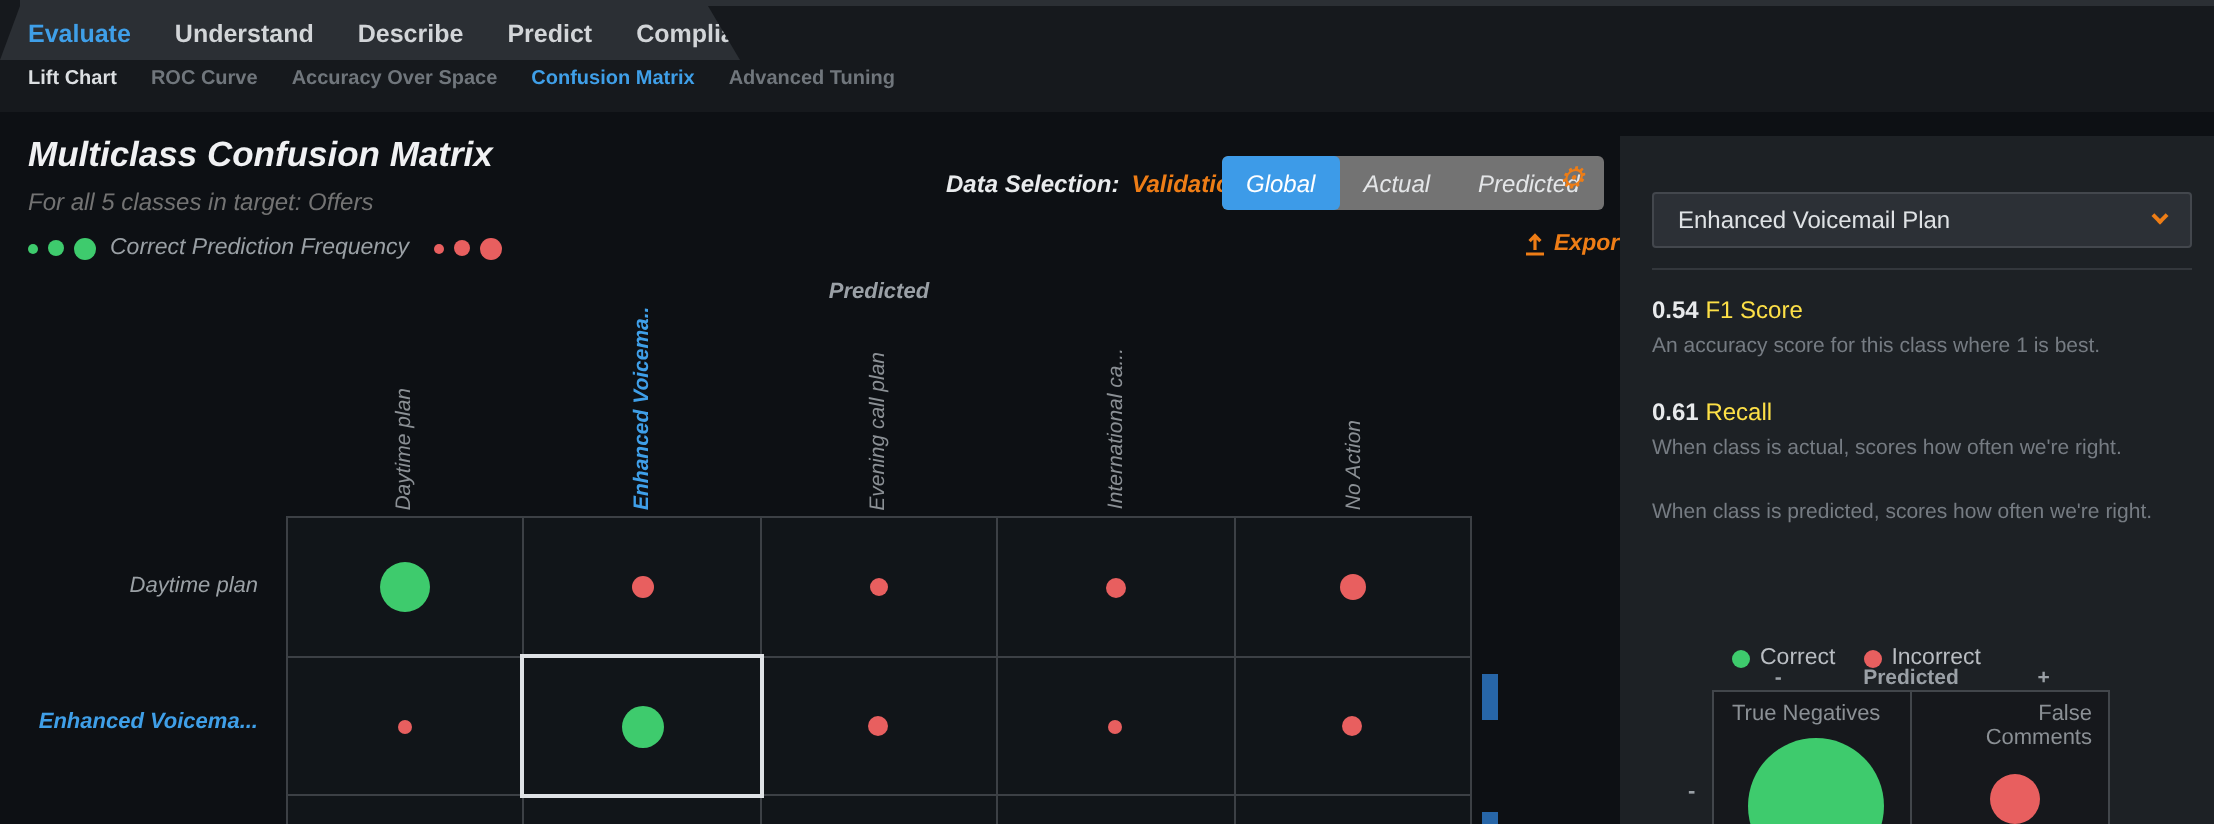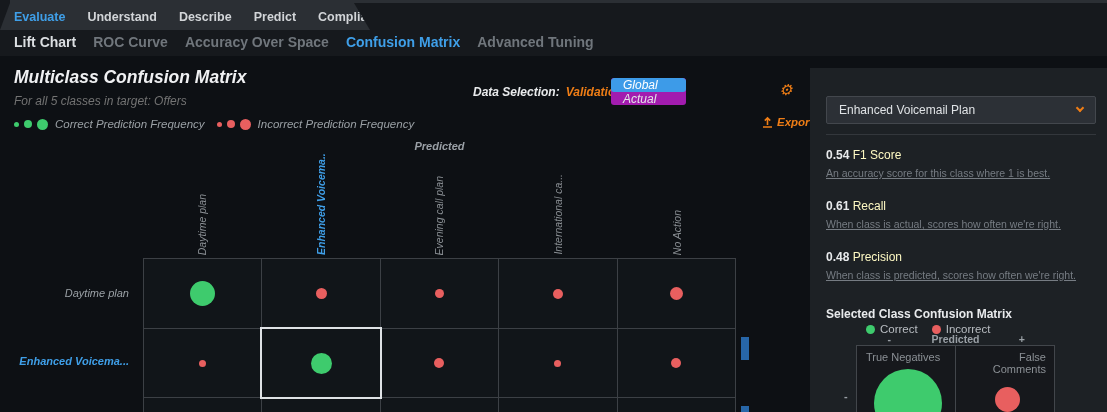--- a/index.html
+++ b/index.html
@@ -13,33 +13,33 @@
   .header-band { position:absolute; left:0; top:0; width:1107px; height:56px; background:#16191d; }
   .top-bar { position:absolute; left:10px; top:0; right:0; height:3px; background:#2b2f34; }
   .tab-strip {
     position:absolute; left:0; top:3px; width:370px; height:27px; background:#2b2f34;
     clip-path:polygon(10px 0, 354px 0, 370px 100%, 0 100%);
     display:flex; align-items:center; gap:22px; padding-left:14px;
   }
   .nav-tab { font-size:12.5px; font-weight:bold; color:#d2d5d8; cursor:pointer; white-space:nowrap; }
   .nav-tab.active { color:#3f9fe8; }
   .subnav { position:absolute; left:14px; top:34px; display:flex; gap:17px; align-items:center; }
-  .subtab { font-size:14px; font-weight:bold; cursor:pointer; white-space:nowrap; }
+  .subtab { font-size:10px; font-weight:bold; cursor:pointer; white-space:nowrap; }
   .subtab.default { color:#dcdfe2; }
   .subtab.muted { color:#70767c; }
   .subtab.active { color:#3f9fe8; }
   
   .main { position:absolute; left:0; top:56px; width:922px; bottom:0; background:#0d1014;font-style:italic; }
   .page-title { position:absolute; left:14px; top:11px; font-size:17.5px; font-weight:bold; color:#f0f1f3; }
   .page-subtitle { position:absolute; left:14px; top:38px; font-size:12px; color:#737373; }
   .ds-row { position:absolute; left:473px; top:29px; display:flex; align-items:center; }
   .ds-label { font-size:12px; font-weight:bold; color:#e9ebed; margin-right:6px; }
   .ds-value { font-size:12px; font-weight:bold; color:#ee7d16; cursor:pointer; }
   .chev { display:inline-block; width:6px; height:6px; border-right:2px solid #ee7d16; border-bottom:2px solid #ee7d16; transform:rotate(45deg); margin:-4px 0 0 7px; }
-  .segmented { position:absolute; left:611px; top:22px; height:27px; display:flex; background:#a21caf; border-radius:3px; overflow:hidden;flex-direction:column; }
+  .segmented { position:absolute; left:611px; top:22px; height:27px; display:flex; background:#737373; border-radius:3px; overflow:hidden; }
   .segment { font-size:12px; color:#e4e6e8; padding:0 12px; display:flex; align-items:center; cursor:pointer; }
   .segment.active { background:#3d9be8; color:#ffffff; border-radius:3px; }
   .gear { position:absolute; left:779px; top:25px; font-size:15px; color:#ee7d16; cursor:pointer; line-height:18px; }
   
   .legend-row { position:absolute; left:14px; top:61px; display:flex; align-items:center; height:14px; }
   .dot { border-radius:50%; display:inline-block; margin-right:5px; }
   .legend-text { font-size:11.5px; color:#9aa0a5; margin-left:2px; }
   .legend-gap { width:12px; }
   .export-btn { position:absolute; left:762px; top:60px; display:flex; align-items:center; gap:4px; color:#ee7d16; font-size:11.5px; font-weight:bold; cursor:pointer; }
   
@@ -68,22 +68,22 @@
     position:absolute; left:16px; top:28px; width:270px; height:28px;
     background:#2c3036; border:1px solid #43474d; border-radius:2px;
     display:flex; align-items:center; padding:0 12px; cursor:pointer;
   }
   .class-select .val { font-size:12px; color:#dfe2e5; flex:1; }
   .panel-divider { position:absolute; left:16px; top:66px; width:270px; height:1px; background:#33373c; }
   .metrics { position:absolute; left:16px; top:80px; width:272px; }
   .metric { margin-bottom:20px; }
   .metric .line1 { font-size:12px; margin-bottom:5px; }
   .metric .val { font-weight:bold; color:#e8eaec; }
-  .metric .name { color:#fef9c3; }
-  .metric .desc { font-size:10.5px; color:#767c83;text-decoration:underline; }
+  .metric .name { color:#fde047; }
+  .metric .desc { font-size:10.5px; color:#767c83; }
   .scm-title { position:absolute; left:16px; top:239px; font-size:12px; font-weight:bold; color:#e8eaec; }
   .scm-legend { position:absolute; left:16px; top:255px; display:flex; align-items:center; font-size:11.5px; color:#b9bdc2;padding-left:40px; }
   .scm-legend .dot { width:9px; height:9px; margin-right:5px; }
   .scm-legend .lbl { margin-right:14px; }
   .scm-axis { position:absolute; left:46px; top:265px; width:199px; display:flex; font-size:10.5px; font-weight:bold; color:#9aa0a6; }
   .scm-axis span { flex:1; text-align:center; }
   .scm-grid {
     position:absolute; left:46px; top:277px; width:199px; height:140px;
     display:grid; grid-template-columns:1fr 1fr; gap:1px; padding:1px; background:#42464b;
   }
@@ -138,21 +138,20 @@
         <span class="dot" style="width: 8px; height: 8px; background: rgb(62, 203, 109);"></span>
         <span class="dot" style="width: 11px; height: 11px; background: rgb(62, 203, 109);"></span>
       </span>
     <span class="legend-text">Correct Prediction Frequency</span>
     <span class="legend-gap"></span>
     <span id="red-dots" style="display: inline-flex; align-items: center;">
         <span class="dot" style="width: 5px; height: 5px; background: rgb(232, 95, 95);"></span>
         <span class="dot" style="width: 8px; height: 8px; background: rgb(232, 95, 95);"></span>
         <span class="dot" style="width: 11px; height: 11px; background: rgb(232, 95, 95);"></span>
       </span>
-    <span class="legend-text">Incorrect Prediction Frequency</span>
   </div>
 
   <div class="export-btn">
     <svg class="export-icon-svg" width="11" height="12" viewBox="0 0 11 12">
       <path d="M5.5 9 V2.2 M2.8 4.6 L5.5 1.8 L8.2 4.6 M1 11 H10" stroke="#ee7d16" stroke-width="1.6" fill="none"></path>
     </svg>
     <span>Export</span>
   </div>
 
   <div class="predicted-label">Predicted</div>
@@ -230,26 +229,24 @@
   <div class="metrics" id="metrics">
       <div class="metric">
         <div class="line1"><span class="val">0.54</span><span class="name"> F1 Score</span></div>
         <div class="desc">An accuracy score for this class where 1 is best.</div>
       </div>
       <div class="metric">
         <div class="line1"><span class="val">0.61</span><span class="name"> Recall</span></div>
         <div class="desc">When class is actual, scores how often we're right.</div>
       </div>
       <div class="metric">
-        <div class="line1"><span class="val">0.48</span><span class="name"> Precision</span></div>
         <div class="desc">When class is predicted, scores how often we're right.</div>
       </div>
     </div>
 
-  <div class="scm-title">Selected Class Confusion Matrix</div>
   <div class="scm-legend">
     <span class="dot" id="scm-dot-correct" style="background: rgb(62, 203, 109);"></span>
     <span class="lbl">Correct</span>
     <span class="dot" id="scm-dot-incorrect" style="background: rgb(232, 95, 95);"></span>
     <span class="lbl">Incorrect</span>
   </div>
   <div class="scm-axis">
     <span>-</span>
     <span>Predicted</span>
     <span>+</span>

